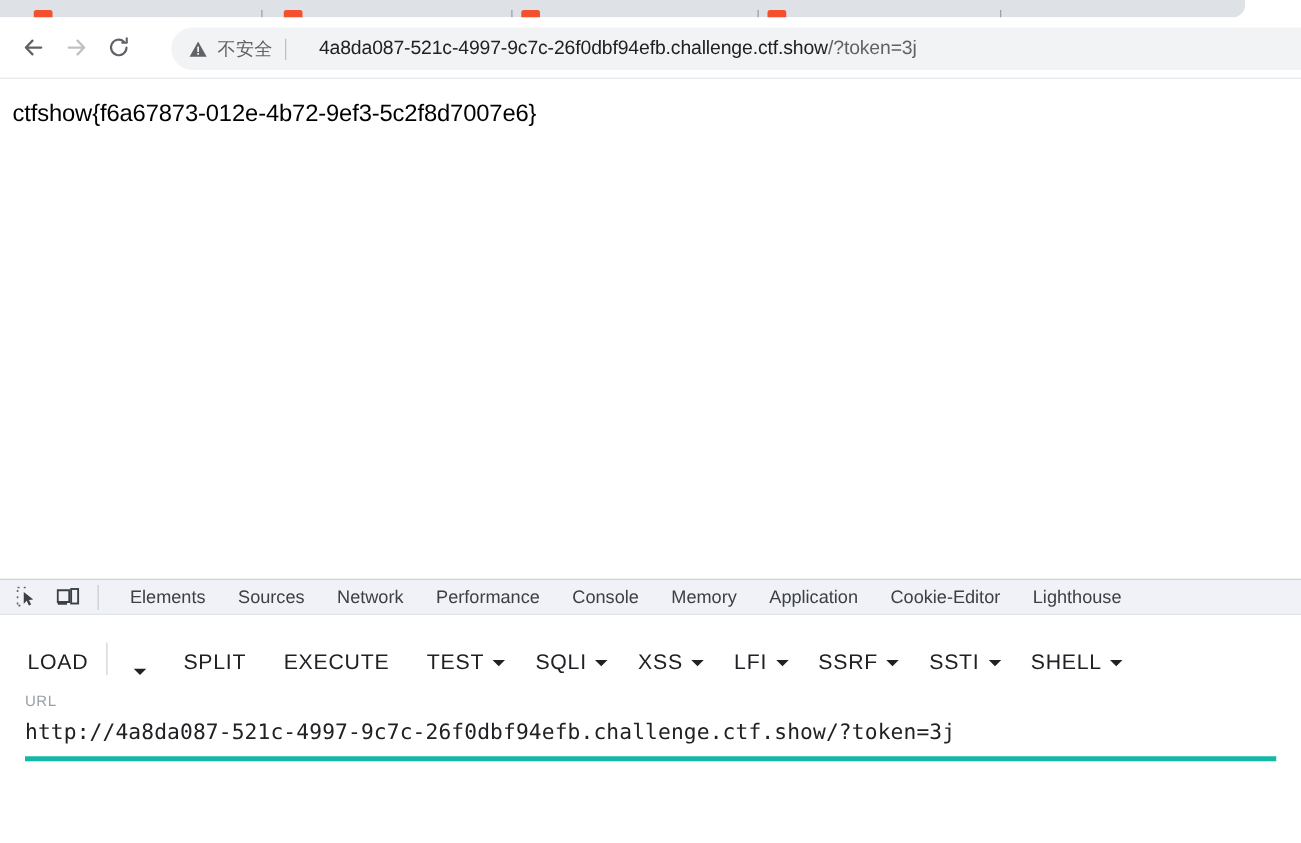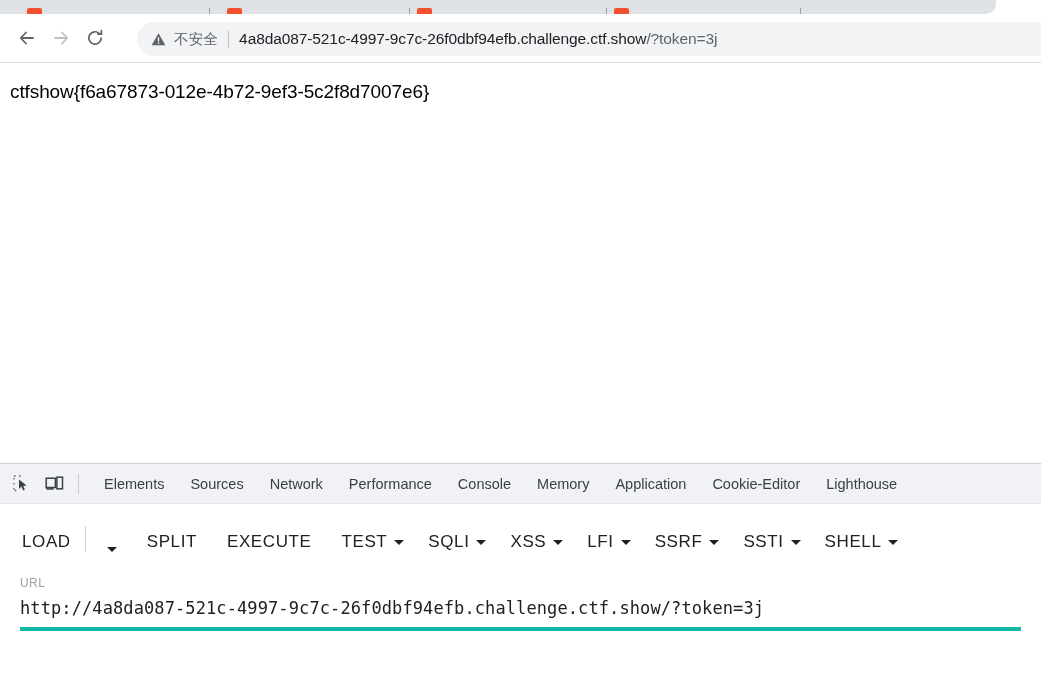--- a/index.html
+++ b/index.html
@@ -110,20 +110,21 @@
     height: 17px;
     background: #bdc1c6;
     margin: 0 10px 0 10px;
     flex: 0 0 auto;
   }
   .url-text {
     font-size: 15.5px;
     color: #202124;
     white-space: nowrap;
     letter-spacing: -0.1px;
+    margin-left: 16px;
   }
   .url-text .url-query { color: #5f6368; }
 
   .chrome-bottom-border {
     height: 1px;
     background: #dadce0;
     width: 100%;
   }
 
   
@@ -143,21 +144,21 @@
     white-space: nowrap;
   }
 
   
   .devtools {
     position: relative;
     background: #ffffff;
     border-top: 1px solid #cdd0d4;
   }
   .devtools-tabbar {
-    height: 40px;
+    height: 28px;
     background: #f0f2f7;
     display: flex;
     align-items: center;
     border-bottom: 1px solid #e0e3e8;
     padding-left: 6px;
     box-sizing: border-box;
     overflow: hidden;
   }
   .dt-icon-btn {
     width: 30px;
@@ -237,21 +238,21 @@
     width: 1px;
     height: 26px;
     background: #cfd2d6;
     margin: 0 14px;
     flex: 0 0 auto;
   }
   .hb-gap { width: 30px; flex: 0 0 auto; }
   .hb-gap-sm { width: 24px; flex: 0 0 auto; }
 
   .hb-field {
-    margin: 24px 20px 0 20px;
+    margin: 14px 20px 0 20px;
   }
   .hb-label {
     font-size: 12px;
     color: #9aa0a6;
     letter-spacing: 0.4px;
     margin-bottom: 8px;
   }
   .hb-input {
     font-family: "DejaVu Sans Mono", "Liberation Mono", monospace;
     font-size: 17px;

